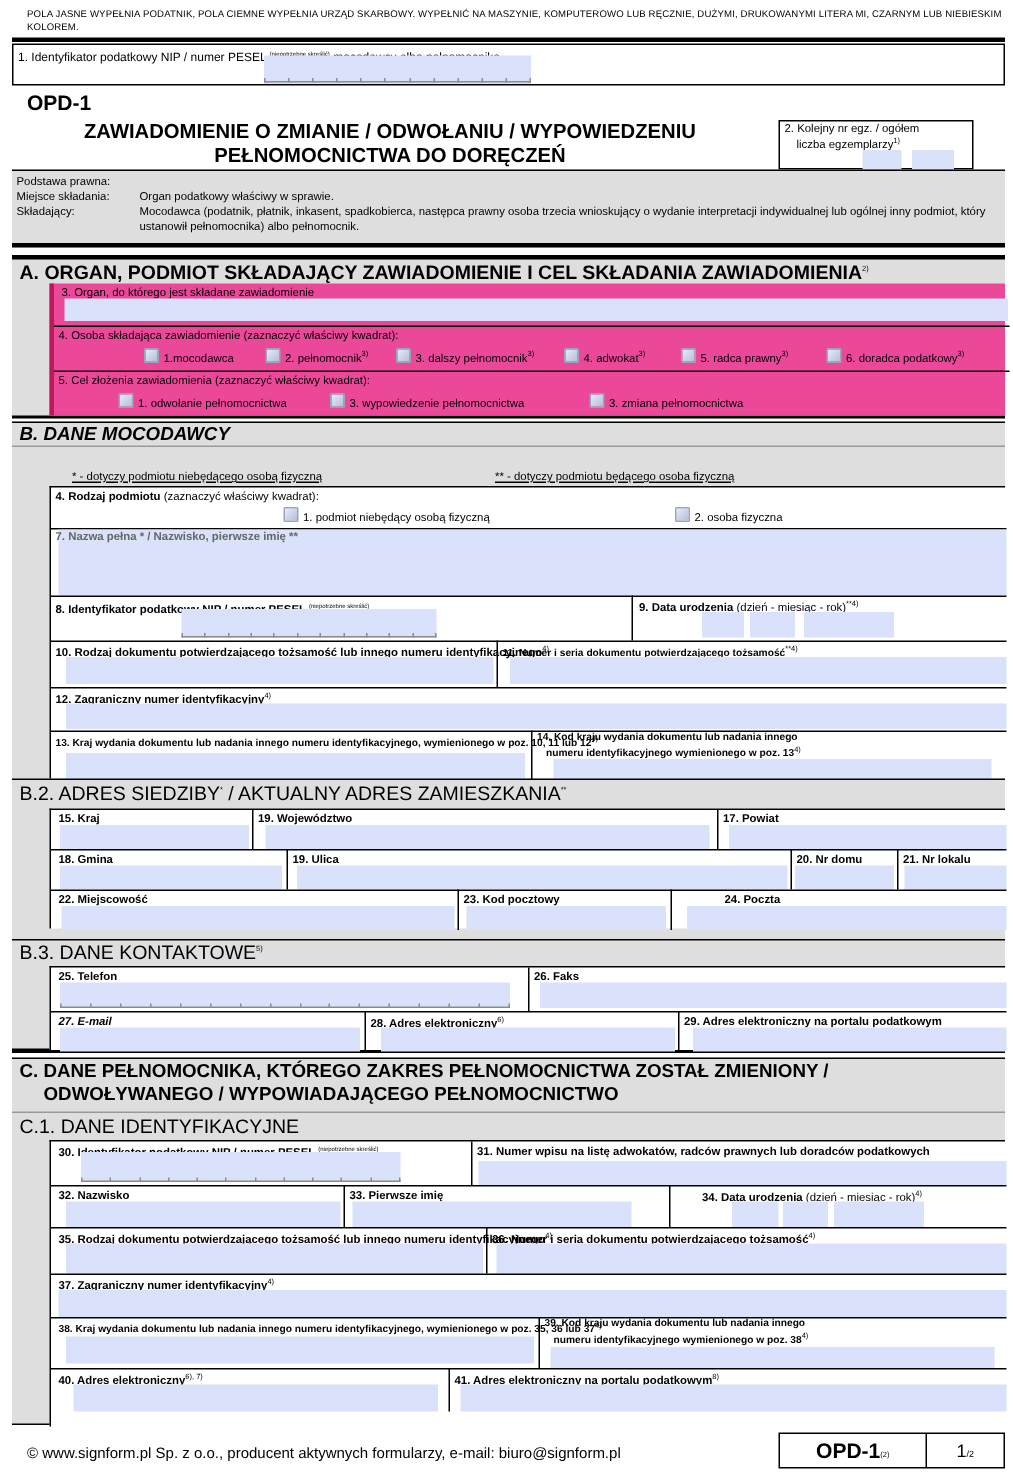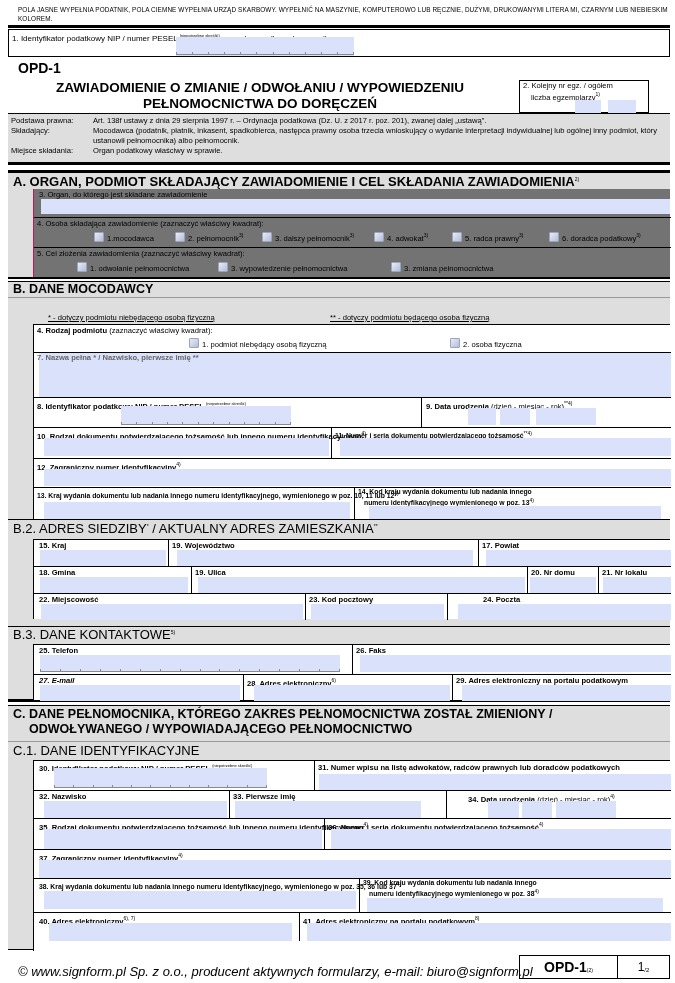--- a/index.html
+++ b/index.html
@@ -64,56 +64,55 @@
     <div style="padding-left:8px;"><span>liczba egzemplarzy</span><span class="sup">1)</span></div>
   </div>
   <div class="fld" style="left:55px; top:19px; width:26px; height:13px;"></div>
   <div class="fld" style="left:88px; top:19px; width:28px; height:13px;"></div>
 </div>
 
 <div class="abs grey" style="left:8px; top:113px; width:662px; height:52px; border-top:1px solid #000; border-bottom:3px solid #000;">
   <div class="abs" style="left:3px; top:2px; font-size:7.6px; line-height:10px; width:655px;">
     <div style="display:flex;">
         <span style="width:82px; flex:none;">Podstawa prawna:</span>
-        <span>Art. 138f ustawy z dnia 29 sierpnia 1997 r. – Ordynacja podatkowa (Dz. U. z 2017 r. poz. 201), zwanej dalej „ustawą”.</span>
+      </div>
+    <div style="display:flex;">
+        <span style="width:82px; flex:none;">Miejsce składania:</span>
+        <span>Organ podatkowy właściwy w sprawie.</span>
       </div>
     <div style="display:flex;">
         <span style="width:82px; flex:none;">Składający:</span>
         <span>Mocodawca (podatnik, płatnik, inkasent, spadkobierca, następca prawny  osoba trzecia  wnioskujący o wydanie interpretacji indywidualnej lub ogólnej  inny podmiot, który ustanowił pełnomocnika) albo pełnomocnik.</span>
       </div>
-    <div style="display:flex;">
-        <span style="width:82px; flex:none;">Miejsce składania:</span>
-        <span>Organ podatkowy właściwy w sprawie.</span>
-      </div>
   </div>
 </div>
 
 <div class="abs grey" style="left:8px; top:170px; width:662px; height:109px; border-top:3px solid #000; border-bottom:2px solid #000;">
   <div class="abs sect-title" style="left:5px; top:1px;"><span>A. ORGAN, PODMIOT SKŁADAJĄCY ZAWIADOMIENIE I CEL SKŁADANIA ZAWIADOMIENIA</span><span class="sup">2)</span></div>
-  <div class="abs" style="left:25px; top:16px; width:637px; height:88px; background:#737373; border-left:1px solid #be185d;text-align:center;">
+  <div class="abs" style="left:25px; top:16px; width:637px; height:88px; background:#ec4899; border-left:3px solid #be185d;text-align:center;">
     <div class="abs lbl n" style="left:5px; top:1px; font-weight:normal;">3. Organ, do którego jest składane zawiadomienie</div>
     <div class="fld" style="left:7px; top:10px; width:629px; height:15px;"></div>
     <div class="hline" style="left:0; top:28px; width:637px;"></div>
     <div class="abs lbl" style="left:3px; top:30px; font-weight:normal;"><span>4. Osoba składająca zawiadomienie</span> <span>(zaznaczyć właściwy kwadrat):</span></div>
     <div class="opt" style="left:60px; top:43px;"><span class="cb"></span><span>1.mocodawca</span></div>
     <div class="opt" style="left:141px; top:43px;"><span class="cb"></span><span>2. pełnomocnik</span><span class="sup">3)</span></div>
     <div class="opt" style="left:228px; top:43px;"><span class="cb"></span><span>3. dalszy pełnomocnik</span><span class="sup">3)</span></div>
     <div class="opt" style="left:340px; top:43px;"><span class="cb"></span><span>4. adwokat</span><span class="sup">3)</span></div>
     <div class="opt" style="left:418px; top:43px;"><span class="cb"></span><span>5. radca prawny</span><span class="sup">3)</span></div>
     <div class="opt" style="left:515px; top:43px;"><span class="cb"></span><span>6. doradca podatkowy</span><span class="sup">3)</span></div>
     <div class="hline" style="left:0; top:58px; width:637px;"></div>
     <div class="abs lbl" style="left:3px; top:60px; font-weight:normal;"><span>5. Cel złożenia zawiadomienia</span> <span>(zaznaczyć właściwy kwadrat):</span></div>
     <div class="opt" style="left:43px; top:73px;"><span class="cb"></span><span>1. odwołanie pełnomocnictwa</span></div>
     <div class="opt" style="left:184px; top:73px;"><span class="cb"></span><span>3. wypowiedzenie pełnomocnictwa</span></div>
     <div class="opt" style="left:357px; top:73px;"><span class="cb"></span><span>3. zmiana pełnomocnictwa</span></div>
   </div>
 </div>
 
 <div class="abs grey" style="left:8px; top:281px; width:662px; height:421px; border-top:1px solid #000; border-bottom:3px solid #000;">
-  <div class="abs sect-title" style="left:5px; top:0px; font-size:12.5px;">B. DANE MOCODAWCY</div>
+  <div class="abs sect-title" style="left:5px; top:0px; font-size:12.5px;font-style:italic;">B. DANE MOCODAWCY</div>
   <div class="hline" style="left:0; top:15px; width:662px; background:#999;"></div>
   <div class="abs" style="left:40px; top:31px; font-size:7.6px; text-decoration:underline;">* - dotyczy podmiotu niebędącego osobą fizyczną</div>
   <div class="abs" style="left:322px; top:31px; font-size:7.6px; text-decoration:underline;">** - dotyczy podmiotu będącego osoba fizyczną</div>
 
   <div class="abs" style="left:25px; top:42px; width:637px; height:195px; background:#fff; border-left:1px solid #000; border-top:1px solid #000;">
     <div class="abs lbl" style="left:3px; top:1px;"><span>4. Rodzaj podmiotu</span> <span class="n">(zaznaczyć właściwy kwadrat):</span></div>
     <div class="opt" style="left:155px; top:13px;"><span class="cb"></span><span>1. podmiot niebędący osobą fizyczną</span></div>
     <div class="opt" style="left:416px; top:13px;"><span class="cb"></span><span>2. osoba fizyczna</span></div>
     <div class="hline" style="left:0; top:27px; width:637px;"></div>
     <div class="fld" style="left:5px; top:28px; width:632px; height:44px;"></div>
@@ -300,21 +299,21 @@
     <div class="hline" style="left:0; top:151px; width:637px;"></div>
 
     <div class="abs lbl" style="left:5px; top:153px;"><span>40. Adres elektroniczny</span><span class="sup">6), 7)</span></div>
     <div class="fld" style="left:15px; top:162px; width:243px; height:18px;"></div>
     <div class="vline" style="left:265px; top:151px; height:29px;"></div>
     <div class="abs lbl" style="left:269px; top:153px;"><span>41. Adres elektroniczny na portalu podatkowym</span><span class="sup">8)</span></div>
     <div class="fld" style="left:273px; top:162px; width:364px; height:18px;"></div>
   </div>
 </div>
 
-<div class="abs" style="left:18px; top:964px; font-size:13px;font-style:italic;">© www.signform.pl Sp. z o.o., producent aktywnych formularzy, e-mail: biuro@signform.pl</div>
+<div class="abs" style="left:18px; top:964px; font-size:10px;">© www.signform.pl Sp. z o.o., producent aktywnych formularzy, e-mail: biuro@signform.pl</div>
 <div class="abs box" style="left:519px; top:955px; width:151px; height:24px; display:flex;">
   <div style="width:98px; border-right:1px solid #000; display:flex; align-items:center; justify-content:center;">
     <span style="font-size:14px; font-weight:bold;">OPD-1</span>
       <span style="font-size:5px; margin-top:6px;">(2)</span>
   </div>
   <div style="flex:1; display:flex; align-items:center; justify-content:center;">
     <span style="font-size:12px;">1</span>
       <span style="font-size:6px; margin-top:5px;">/2</span>
   </div>
 </div>

